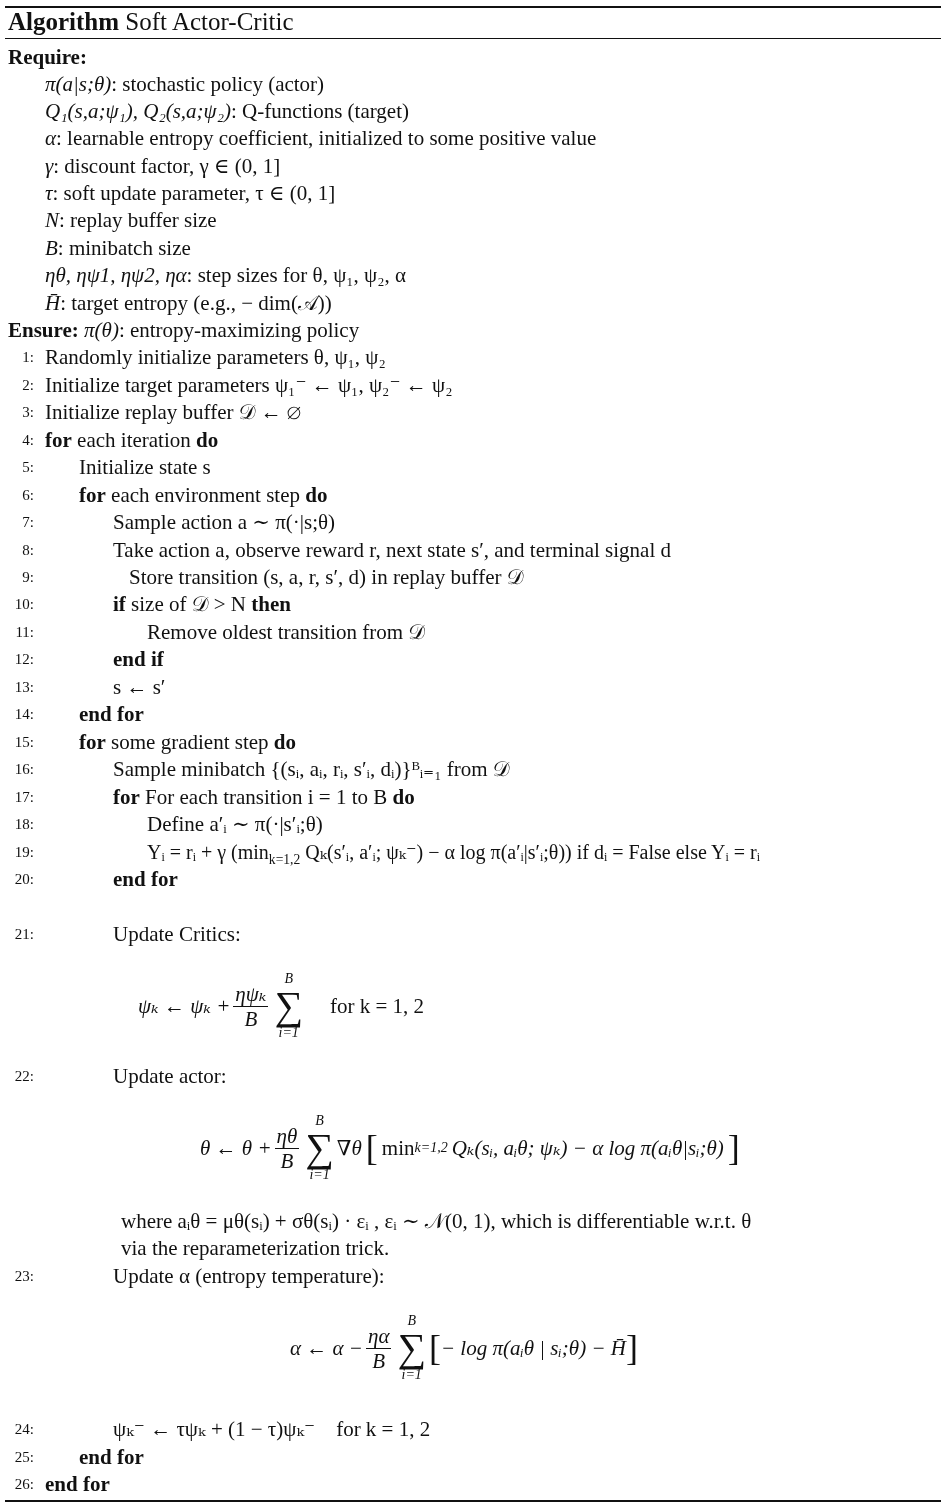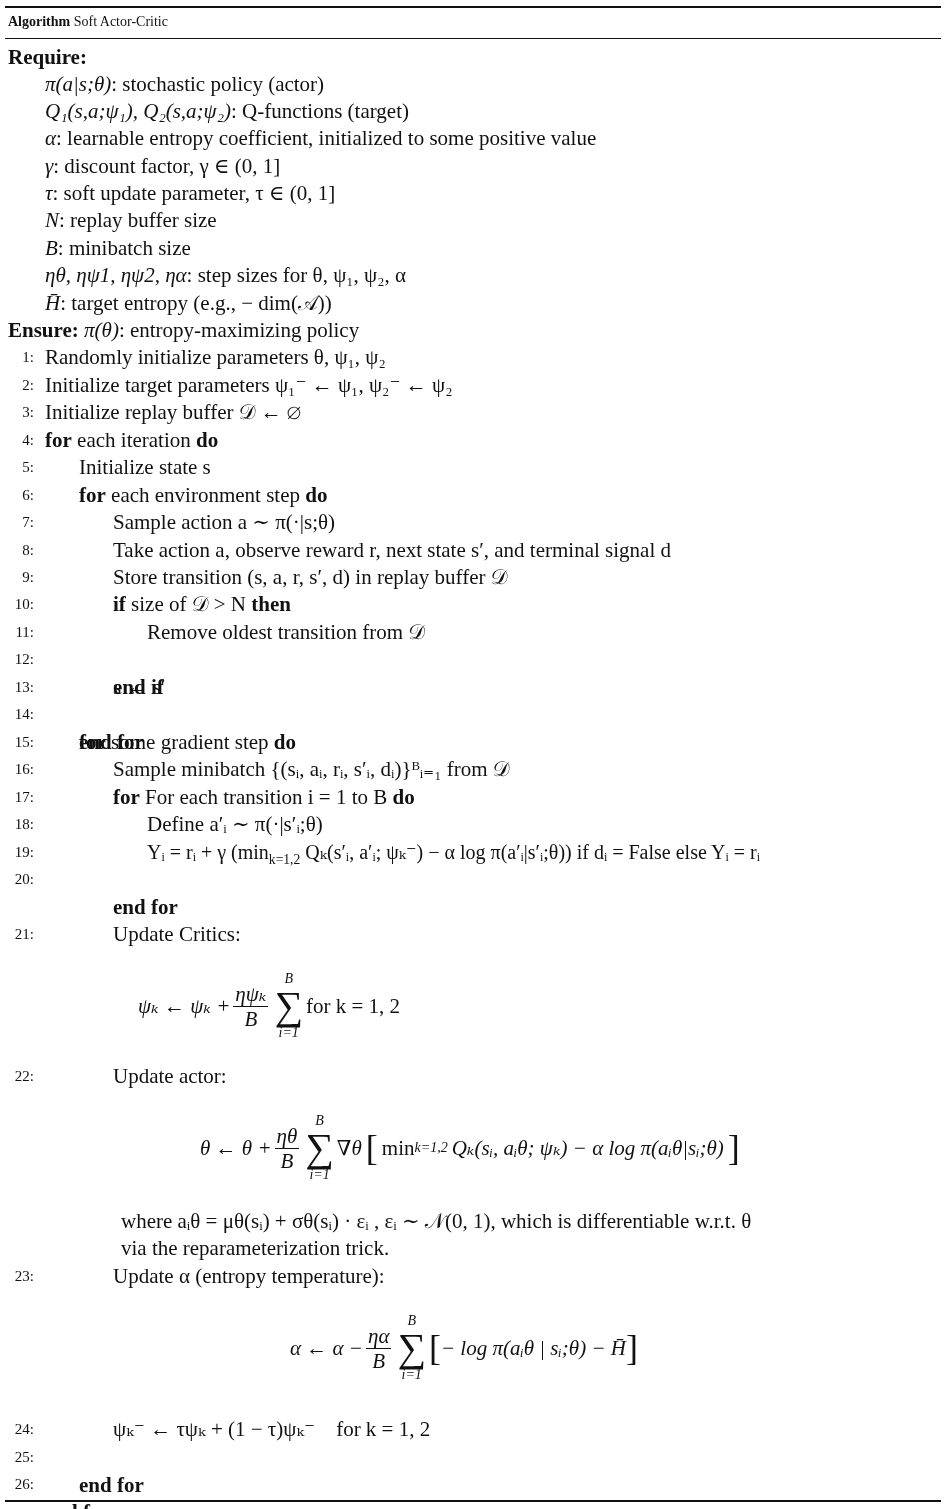--- a/index.html
+++ b/index.html
@@ -2,26 +2,26 @@
 <html><head>
 <meta charset="utf-8">
 <style>
   html,body{margin:0;padding:0;background:#ffffff;}
   body{width:947px;height:1509px;position:relative;overflow:hidden;
        font-family:"Liberation Serif","DejaVu Serif",serif;color:#111;font-size:21px;}
   .rule{position:absolute;left:5px;width:936px;background:#111;}
   .rule-top{top:6px;height:2px;}
   .rule-mid{top:38px;height:1px;}
   .rule-bot{top:1500px;height:2px;}
-  .title{position:absolute;left:8px;top:9px;font-size:14px;line-height:26px;}
+  .title{position:absolute;left:8px;top:9px;font-size:25px;line-height:26px;}
   .title b{font-weight:bold;}
   .ln{position:absolute;left:0;white-space:nowrap;line-height:26px;}
   .num{position:absolute;left:0;width:34px;text-align:right;font-size:15px;}
   .body{position:absolute;text-align:right;}
-  .kw{font-weight:bold;margin-top:28px;}
+  .kw{font-weight:bold;}
   sub,sup{font-size:0.68em;line-height:0;}
   .req-head{position:absolute;left:8px;font-weight:bold;}
   .req-item{position:absolute;left:45px;white-space:nowrap;}
   .eq{position:absolute;white-space:nowrap;font-style:normal;display:flex;align-items:center;}
   .frac{display:inline-flex;flex-direction:column;align-items:center;vertical-align:middle;margin:0 3px;}
   .frac .n{border-bottom:1px solid #111;padding:0 2px;line-height:24px;}
   .frac .d{line-height:24px;padding:0 2px;}
   .sum{display:inline-flex;flex-direction:column;align-items:center;vertical-align:middle;margin:0 3px;}
   .sum .top,.sum .bot{font-size:14px;line-height:16px;}
   .sum .sig{font-size:40px;line-height:38px;}
@@ -86,21 +86,21 @@
 <div class="ln" style="top:509px;width:947px">
   <span class="num">7:</span>
   <span class="body" style="left:113px">Sample action a ∼ π(·|s;θ)</span>
 </div>
 <div class="ln" style="top:537px;width:947px">
   <span class="num">8:</span>
   <span class="body" style="left:113px">Take action a, observe reward r, next state s′, and terminal signal d</span>
 </div>
 <div class="ln" style="top:564px;width:947px">
   <span class="num">9:</span>
-  <span class="body" style="left:113px">Store transition (s, a, r, s′, d) in replay buffer 𝒟</span>
+  <span class="body" style="left:129px">Store transition (s, a, r, s′, d) in replay buffer 𝒟</span>
 </div>
 <div class="ln" style="top:591px;width:947px">
   <span class="num">10:</span>
   <span class="body" style="left:113px"><b class="kw">if</b> <span>size of 𝒟 &gt; N</span> <b class="kw">then</b></span>
 </div>
 <div class="ln" style="top:619px;width:947px">
   <span class="num">11:</span>
   <span class="body" style="left:147px">Remove oldest transition from 𝒟</span>
 </div>
 <div class="ln" style="top:646px;width:947px">
@@ -148,21 +148,21 @@
   <i>ψₖ ← ψₖ +</i>
   <span class="frac">
       <i class="n">ηψₖ</i>
       <i class="d">B</i>
     </span>
   <span class="sum">
       <i class="top">B</i>
       <span class="sig">∑</span>
       <i class="bot">i=1</i>
     </span>
-  <span class="plain" style="">for k = 1, 2</span>
+  <span class="plain" style="margin-left:24px">for k = 1, 2</span>
 </div>
 
 <div class="ln" style="top:1063px;width:947px">
   <span class="num">22:</span>
   <span class="body" style="left:113px">Update actor:</span>
 </div>
 <div class="eq" style="top:1110px;left:200px;height:76px">
   <i>θ ← θ +</i>
   <span class="frac">
       <i class="n">ηθ</i>

